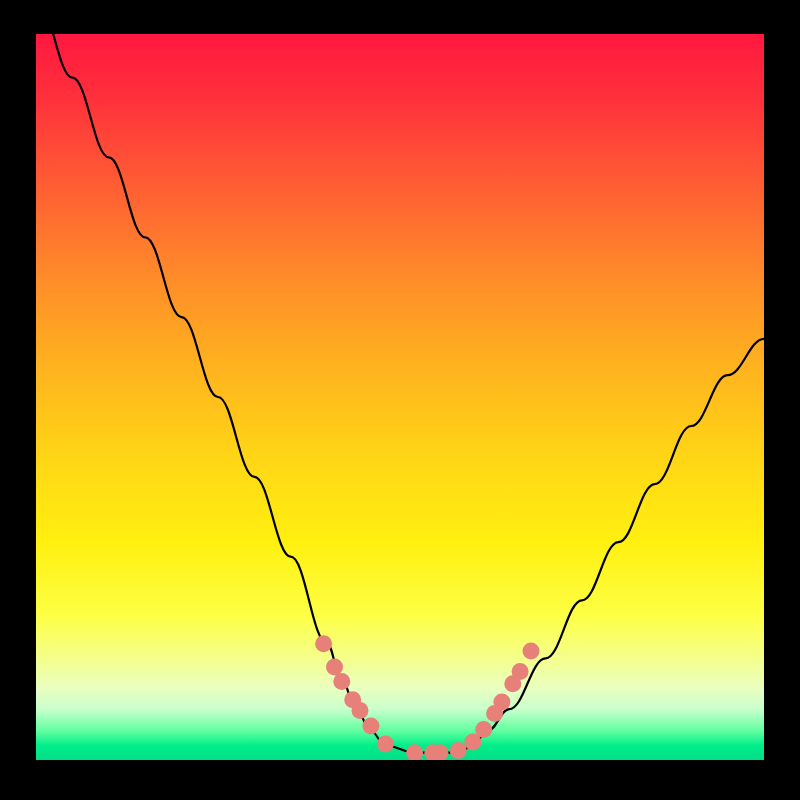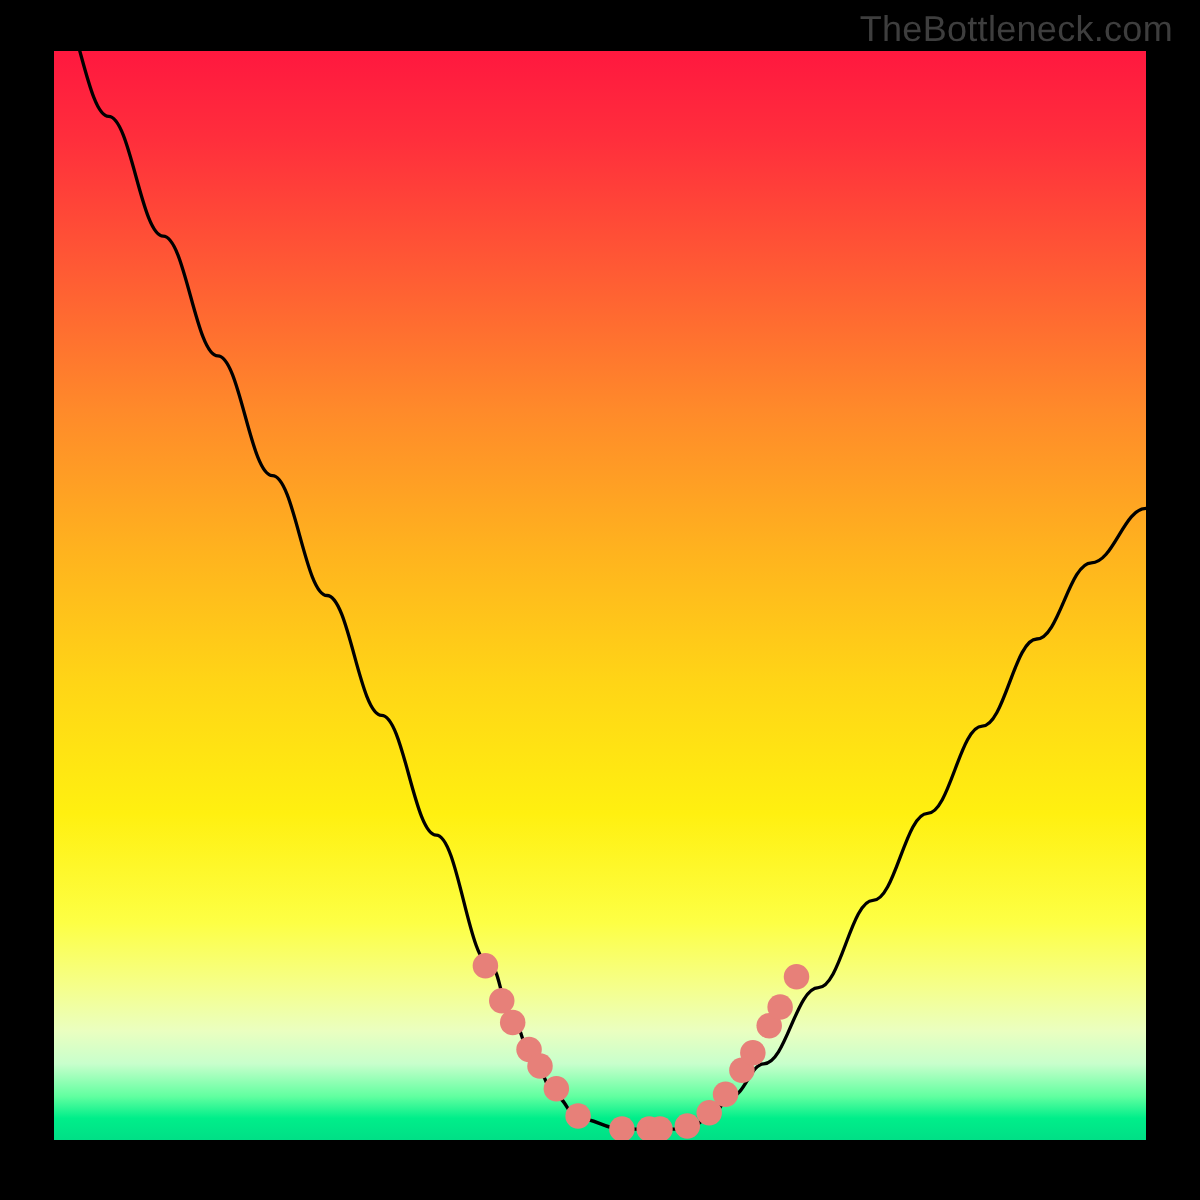--- a/index.html
+++ b/index.html
@@ -67,21 +67,20 @@
     stroke-width: 2.2;
   }
   .dot {
     fill: #e78079;
   }
 </style>
 </head>
 <body>
 
 <div class="wrap">
-  <div class="watermark">TheBottleneck.com</div>
 
   <div class="plot">
     <div class="gradient"></div>
     <svg class="curve" viewBox="0 0 728 726" preserveAspectRatio="none">
       <path id="curve-path" class="line" d="M 0.0 -36.3 C 14.6 -36.3 21.8 43.6 36.4 43.6 C 51.0 43.6 58.2 123.4 72.8 123.4 C 87.4 123.4 94.6 203.3 109.2 203.3 C 123.8 203.3 131.0 283.1 145.6 283.1 C 160.2 283.1 167.4 363.0 182.0 363.0 C 196.6 363.0 203.8 442.9 218.4 442.9 C 233.0 442.9 240.2 522.7 254.8 522.7 C 269.4 522.7 276.6 609.8 291.2 609.8 C 297.0 609.8 299.9 646.1 305.8 646.1 C 311.6 646.1 314.5 675.2 320.3 675.2 C 326.1 675.2 329.1 697.0 334.9 697.0 C 340.7 697.0 343.6 711.5 349.4 711.5 C 361.1 711.5 366.9 718.7 378.6 718.7 C 387.3 718.7 391.7 718.7 400.4 718.7 C 409.1 718.7 413.5 718.7 422.2 718.7 C 428.1 718.7 431.0 711.5 436.8 711.5 C 442.6 711.5 445.5 697.0 451.4 697.0 C 460.1 697.0 464.5 675.2 473.2 675.2 C 487.8 675.2 495.0 624.4 509.6 624.4 C 524.2 624.4 531.4 566.3 546.0 566.3 C 560.6 566.3 567.8 508.2 582.4 508.2 C 597.0 508.2 604.2 450.1 618.8 450.1 C 633.4 450.1 640.6 392.0 655.2 392.0 C 669.8 392.0 677.0 341.2 691.6 341.2 C 706.2 341.2 713.4 304.9 728.0 304.9 "></path>
       <g id="dots">
           <circle cx="287.6" cy="609.8" r="8.5" class="dot"></circle>
           <circle cx="298.5" cy="633.1" r="8.5" class="dot"></circle>
           <circle cx="305.8" cy="647.6" r="8.5" class="dot"></circle>
           <circle cx="316.7" cy="665.7" r="8.5" class="dot"></circle>

